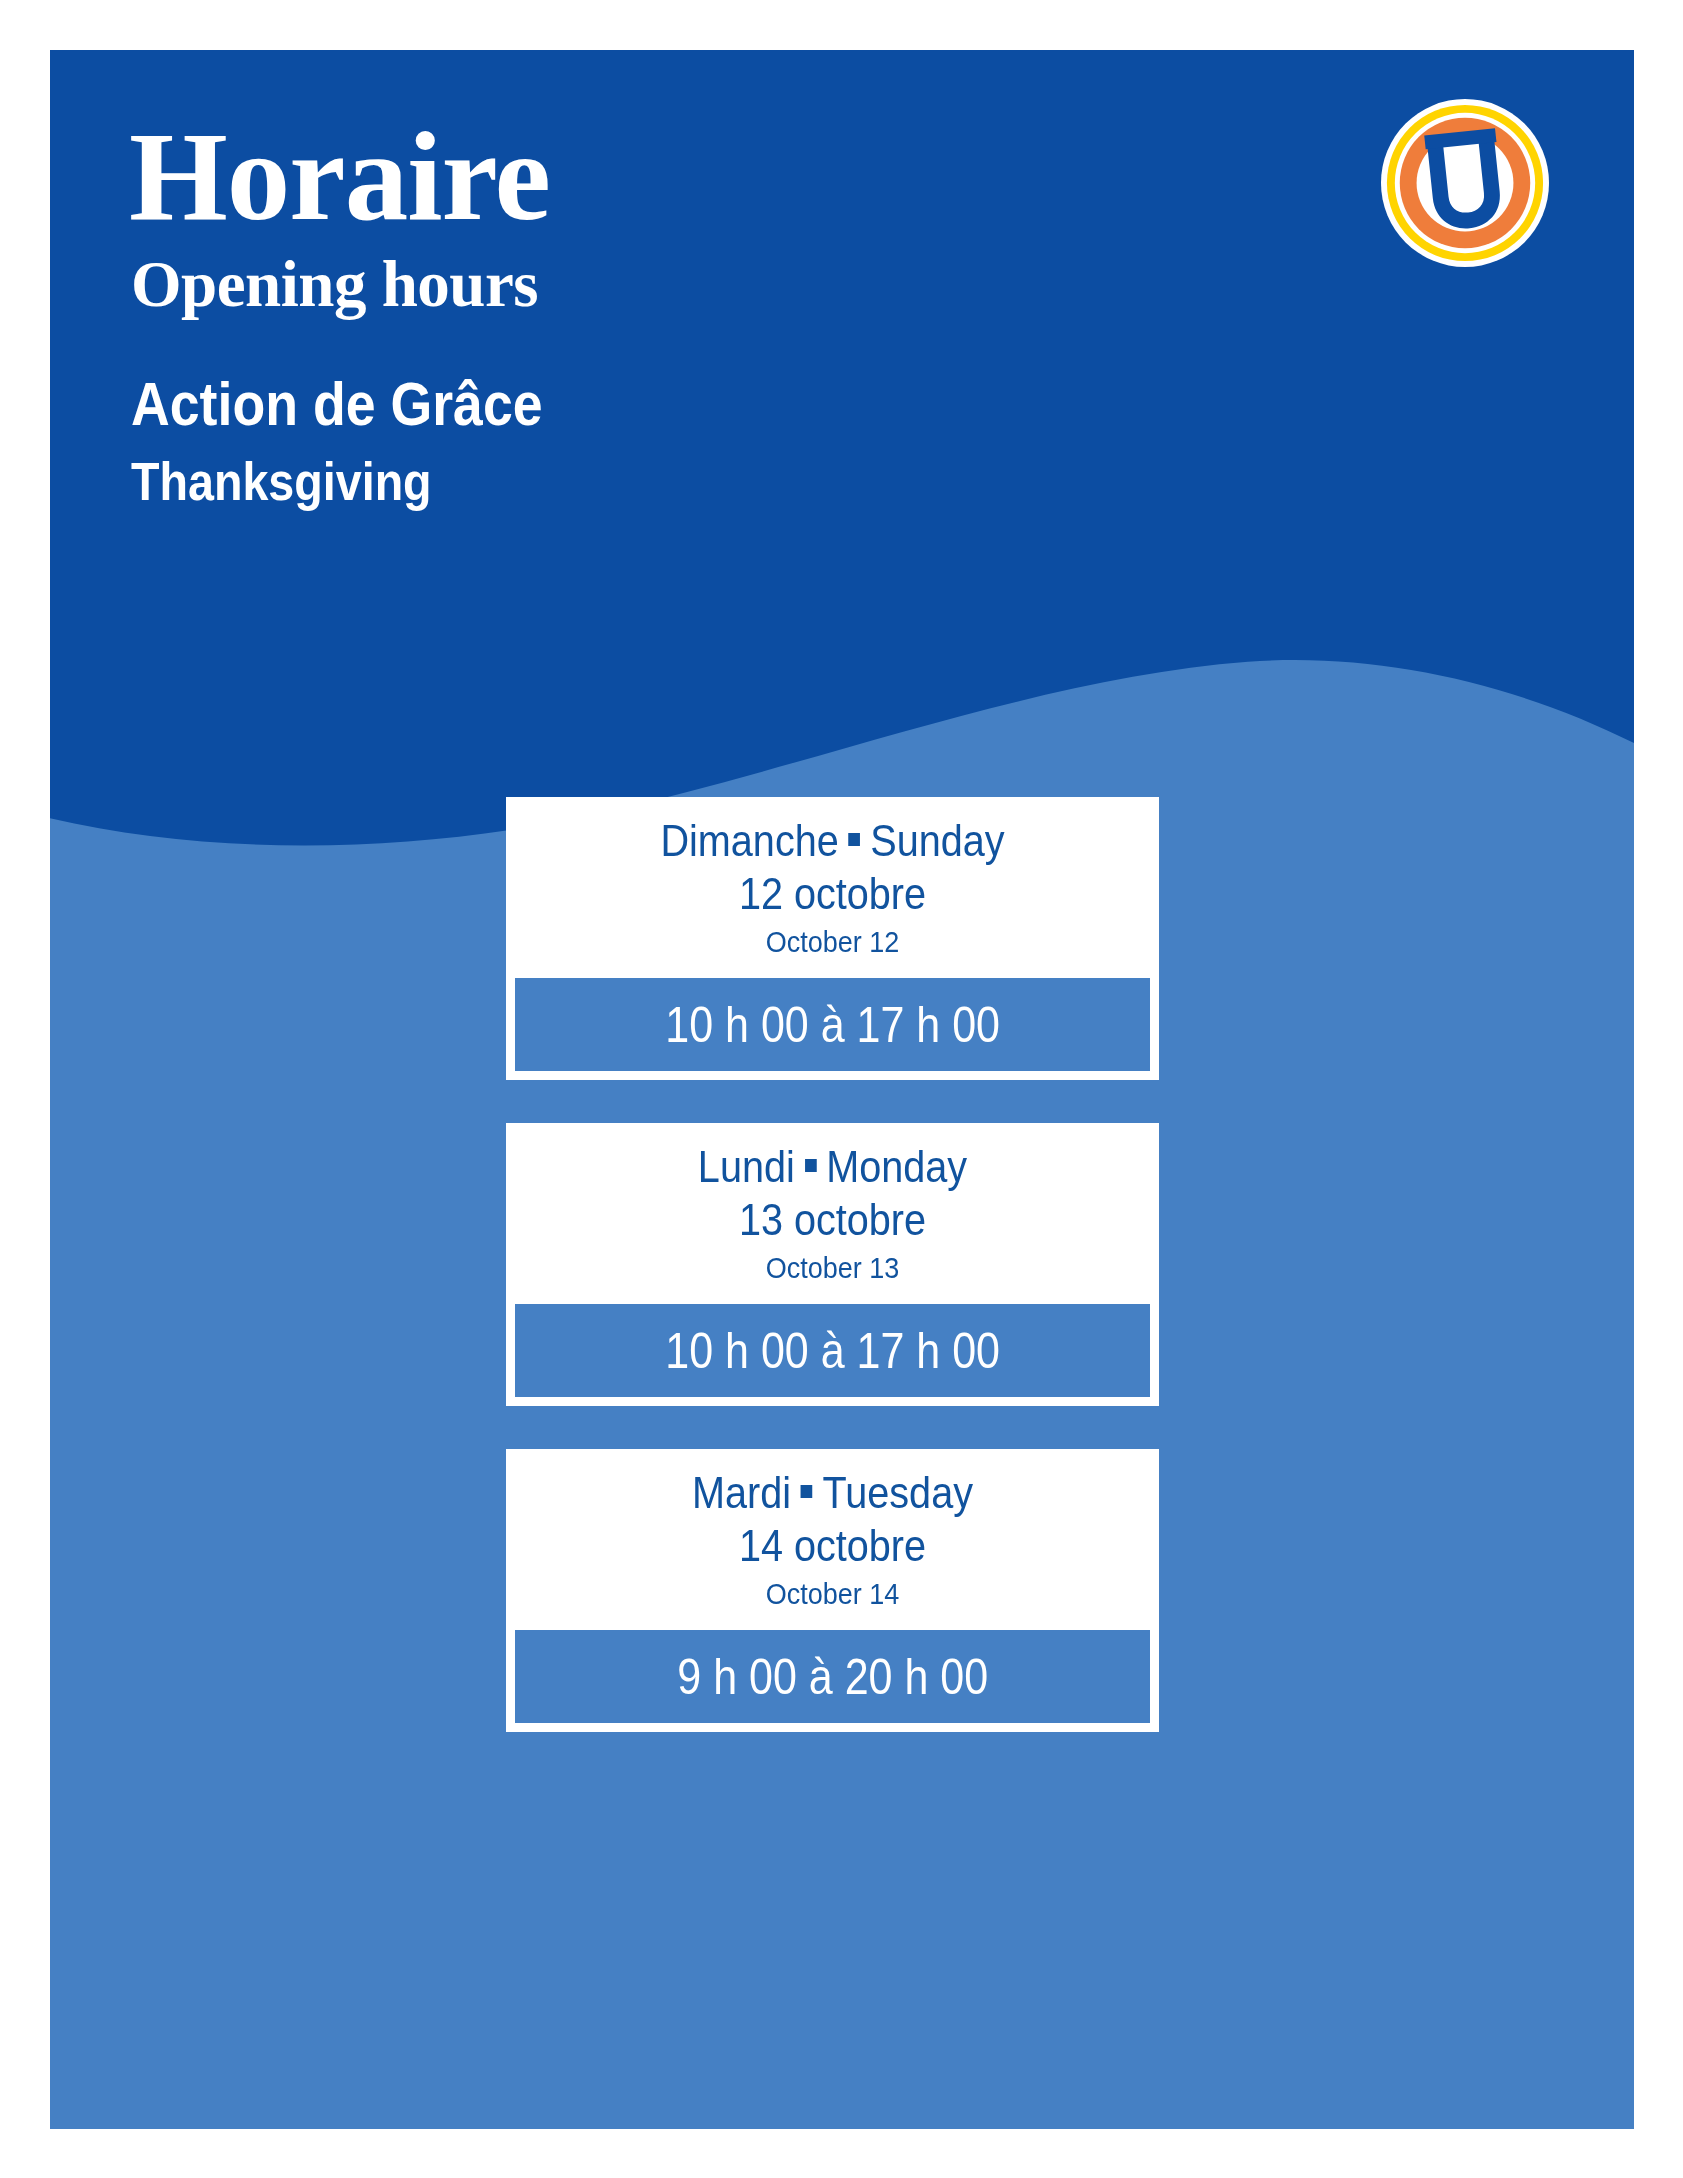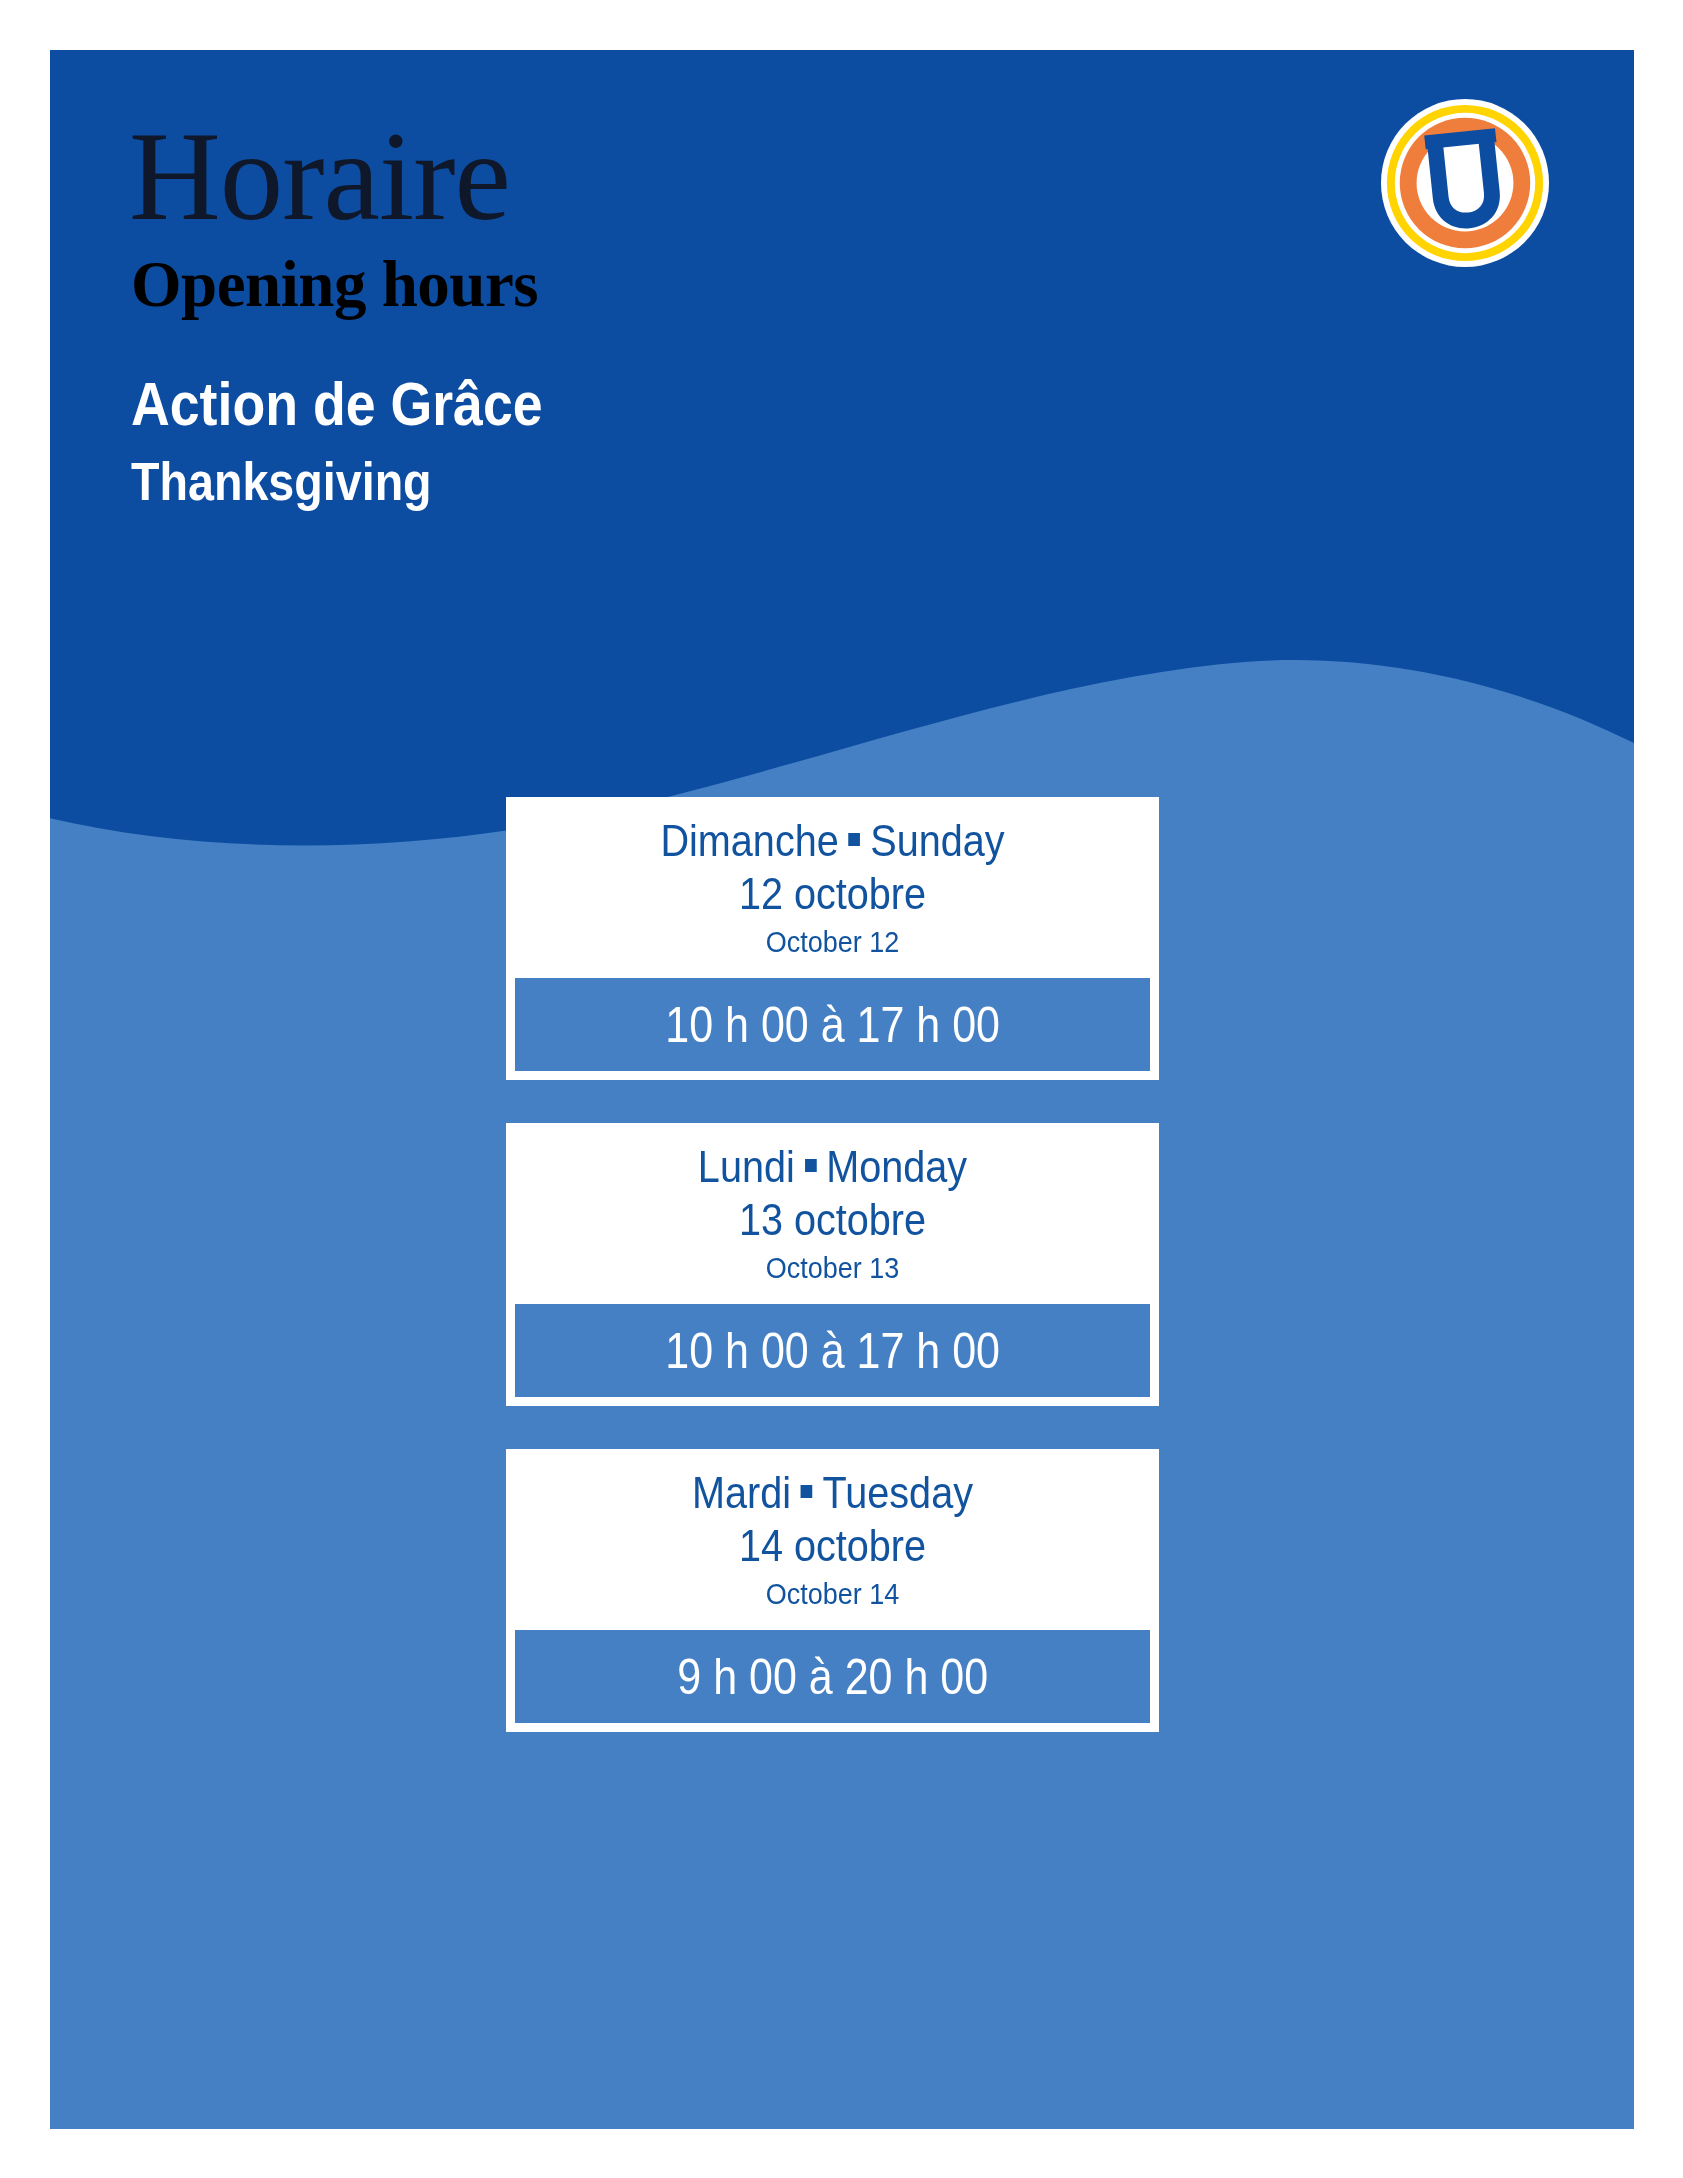--- a/index.html
+++ b/index.html
@@ -37,33 +37,33 @@
   
   #header-block {
     position: absolute;
     left: 79px;
     top: 63px;
     width: 1089px;
   }
 
   .title-fr {
     font-family: "Liberation Serif", "DejaVu Serif", serif;
-    font-weight: 400;
+    font-weight: 700;
     font-size: 127px;
     line-height: 1.0;
-    color: #0f172a;
+    color: #ffffff;
     letter-spacing: -1px;
     margin: 0;
   }
   .title-en {
     font-family: "Liberation Serif", "DejaVu Serif", serif;
     font-weight: 700;
     font-size: 65px;
     line-height: 1.12;
-    color: #000000;
+    color: #ffffff;
     margin: 8px 0 12px 2px;
     letter-spacing: -0.5px;
   }
   .occasion-fr {
     font-family: "Liberation Sans Narrow", "Liberation Sans", sans-serif;
     font-weight: 700;
     font-size: 61px;
     line-height: 1.05;
     color: #ffffff;
     margin: 51px 0 0 2px;

